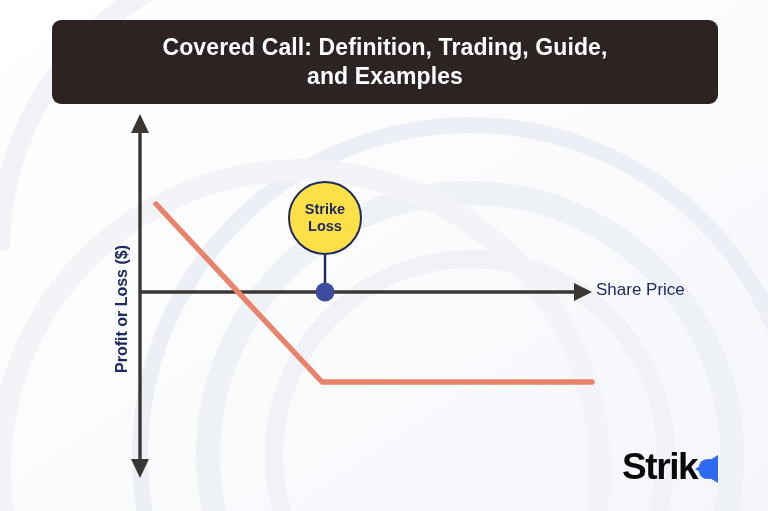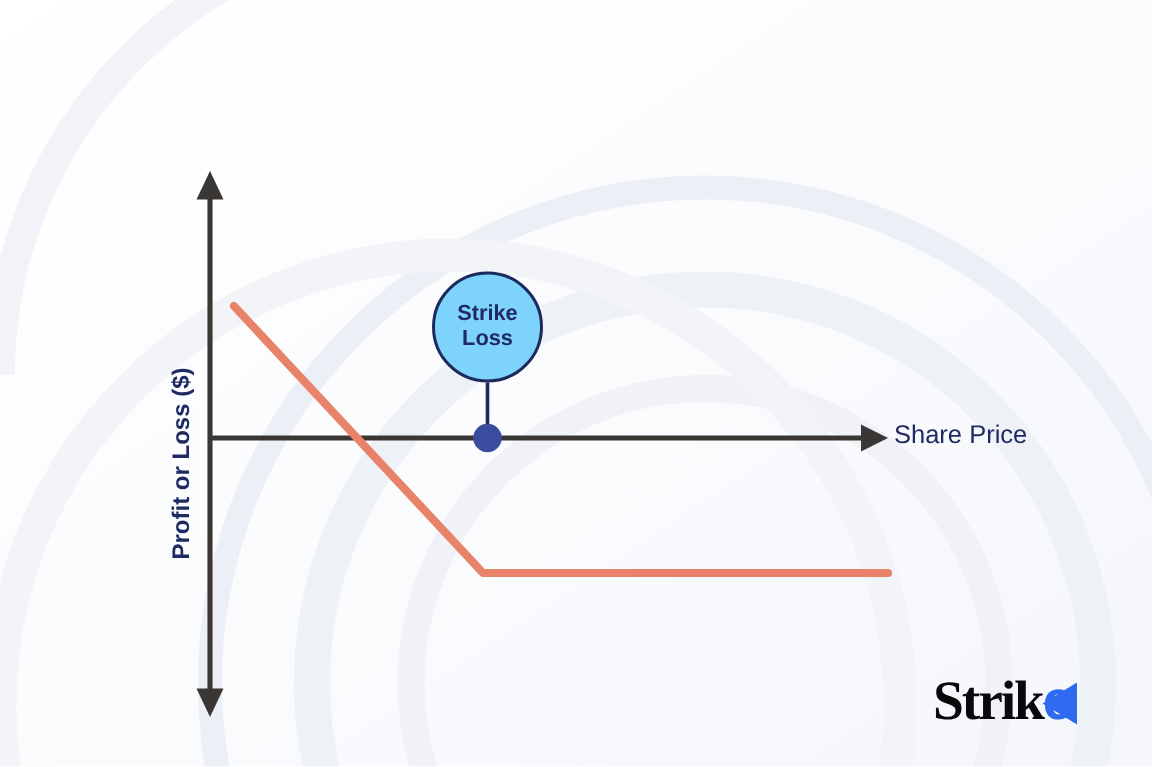--- a/index.html
+++ b/index.html
@@ -94,21 +94,21 @@
 
   
   .callout {
     position: absolute;
     left: 288px;
     top: 181px;
     width: 74px;
     height: 74px;
     border-radius: 50%;
     border: 2.4px solid #1c2a5e;
-    background: #7dd3fc;
+    background: #fde047;
     display: flex;
     flex-direction: column;
     align-items: center;
     justify-content: center;
     box-sizing: border-box;
   }
   .callout span {
     color: #1f2a63;
     font-size: 14.5px;
     font-weight: bold;
@@ -125,21 +125,21 @@
     display: flex;
     align-items: baseline;
   }
   .logo-text {
     font-size: 37px;
     font-weight: bold;
     letter-spacing: -1.4px;
     font-family: "Liberation Sans", sans-serif;
     line-height: 1;
   }
-  .logo-dark { color: #08090b; font-family: Liberation Serif, serif; }
+  .logo-dark { color: #08090b; }
   .logo-accent { color: #2f6bf0; }
   .logo-mark {
     position: absolute;
     left: 66px;
     top: 6px;
   }
 </style>
 </head>
 <body>
 
@@ -154,20 +154,26 @@
       </linearGradient>
     </defs>
     <rect x="0" y="0" width="768" height="511" fill="url(#pgGrad)"></rect>
     <circle cx="470" cy="455" r="330" fill="none" stroke="#eceff5" stroke-width="16"></circle>
     <circle cx="470" cy="455" r="262" fill="none" stroke="#eef1f6" stroke-width="24"></circle>
     <circle cx="470" cy="455" r="196" fill="none" stroke="#f0f2f7" stroke-width="18"></circle>
     <circle cx="300" cy="470" r="300" fill="none" stroke="#f2f4f8" stroke-width="22"></circle>
     <path d="M 0 250 A 300 300 0 0 1 300 -50" fill="none" stroke="#f1f3f8" stroke-width="20"></path>
   </svg>
 
+  <div class="title-banner">
+    <div class="title-text">
+      <span>Covered Call: Definition, Trading, Guide,</span><br>
+      <span>and Examples</span>
+    </div>
+  </div>
 
   <svg class="plot" width="768" height="511" viewBox="0 0 768 511">
 
     <g>
       <line x1="140" y1="126" x2="140" y2="462" stroke="#3a3633" stroke-width="3.4"></line>
       <polygon points="140,114 131,133 149,133" fill="#3a3633"></polygon>
       <polygon points="140,478 131,459 149,459" fill="#3a3633"></polygon>
     </g>
 
     <g>

